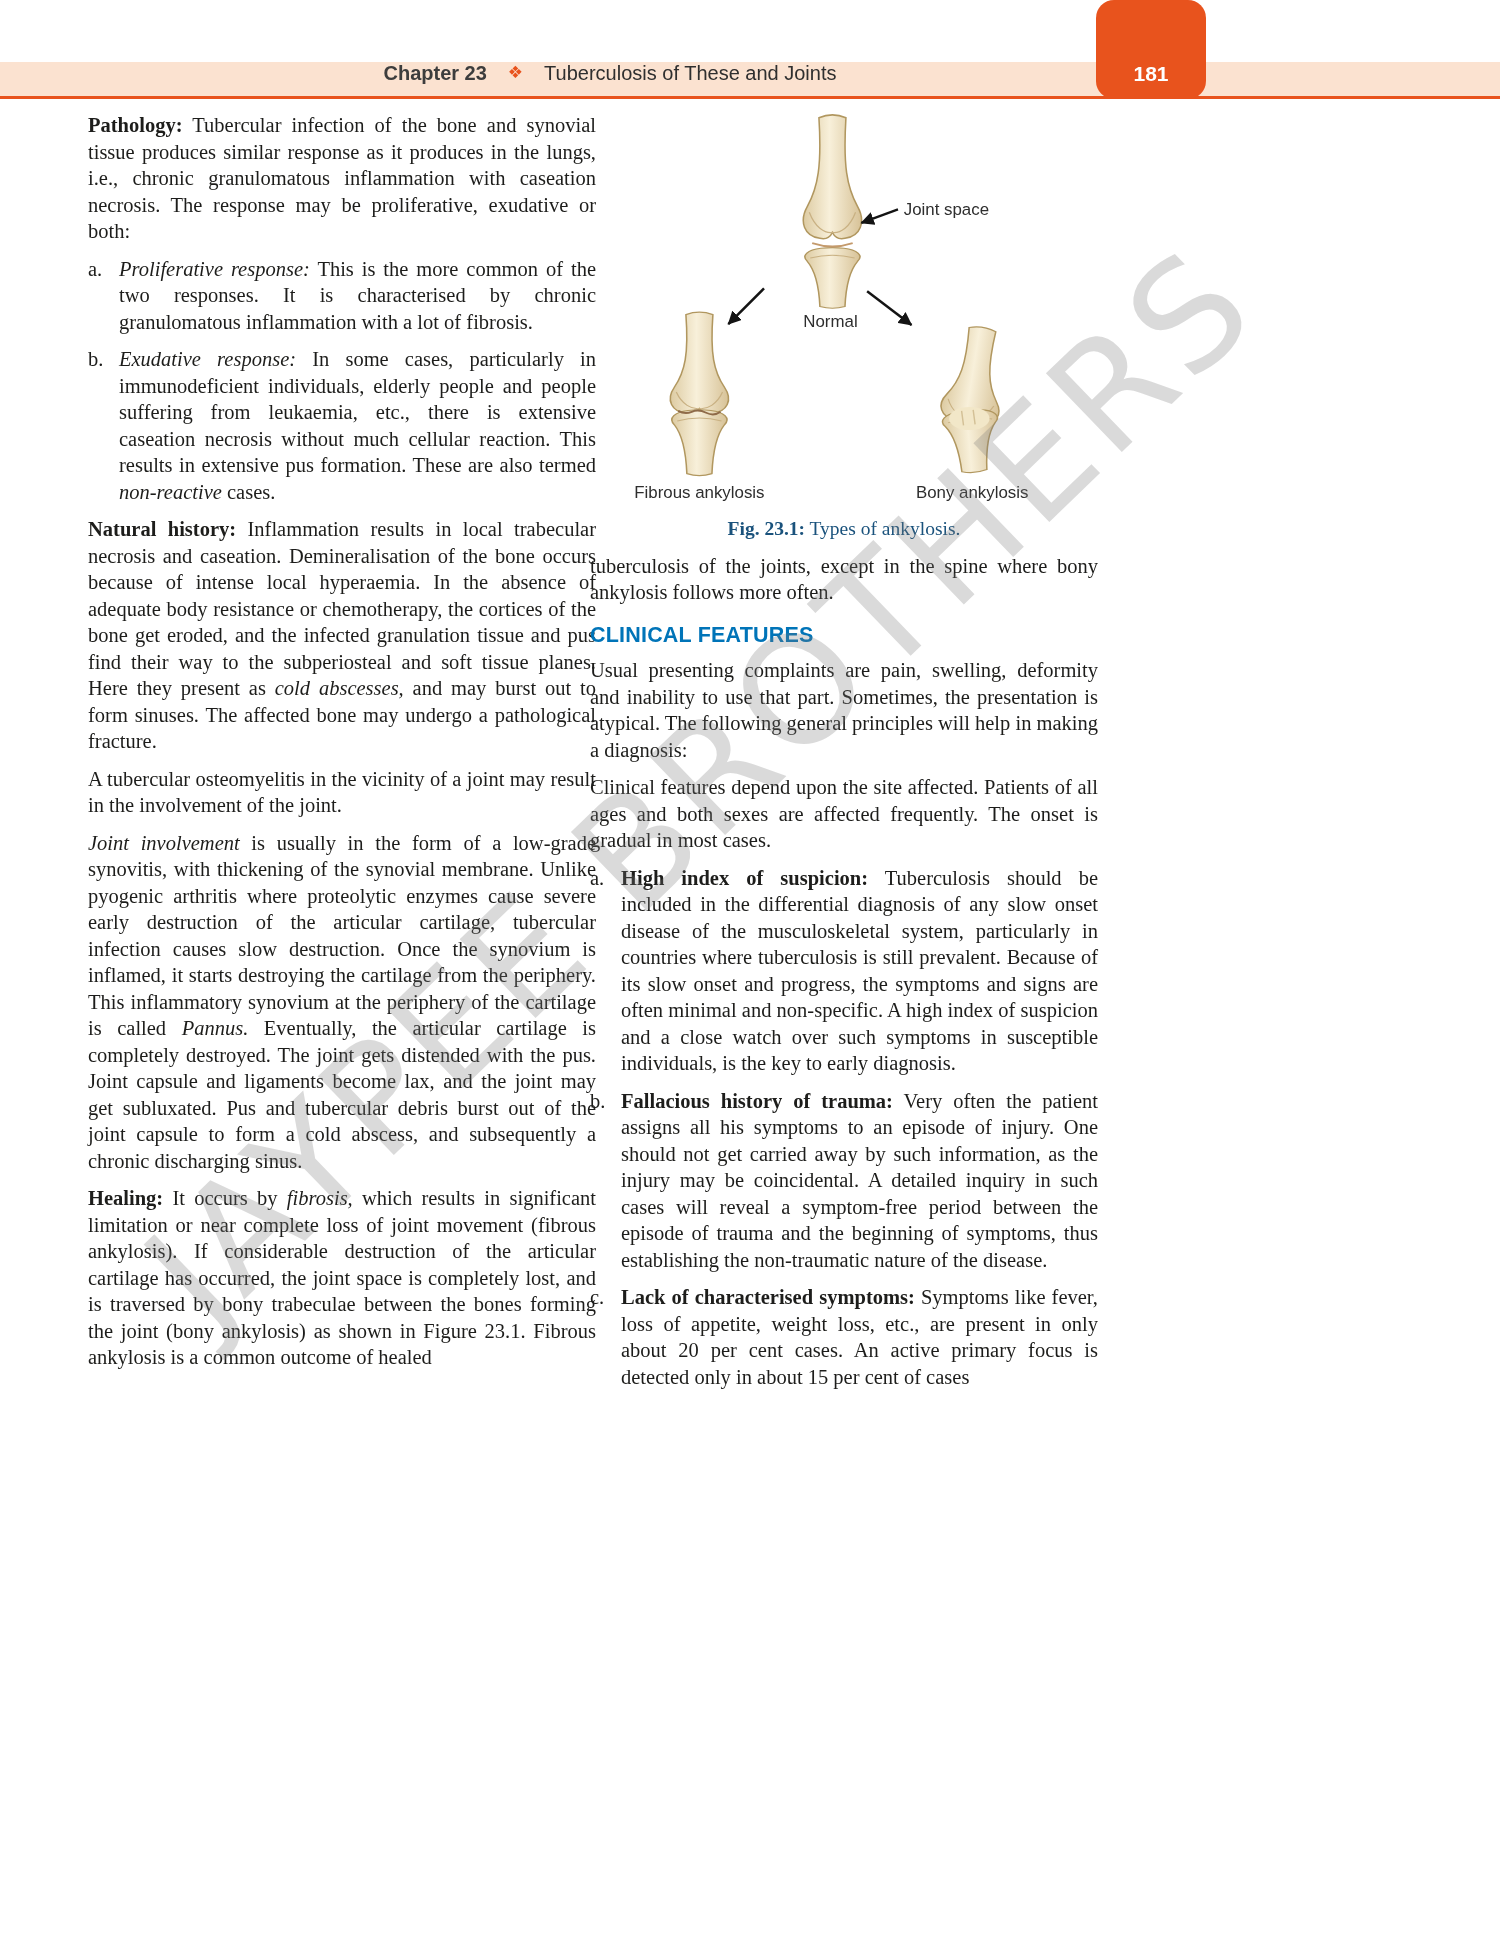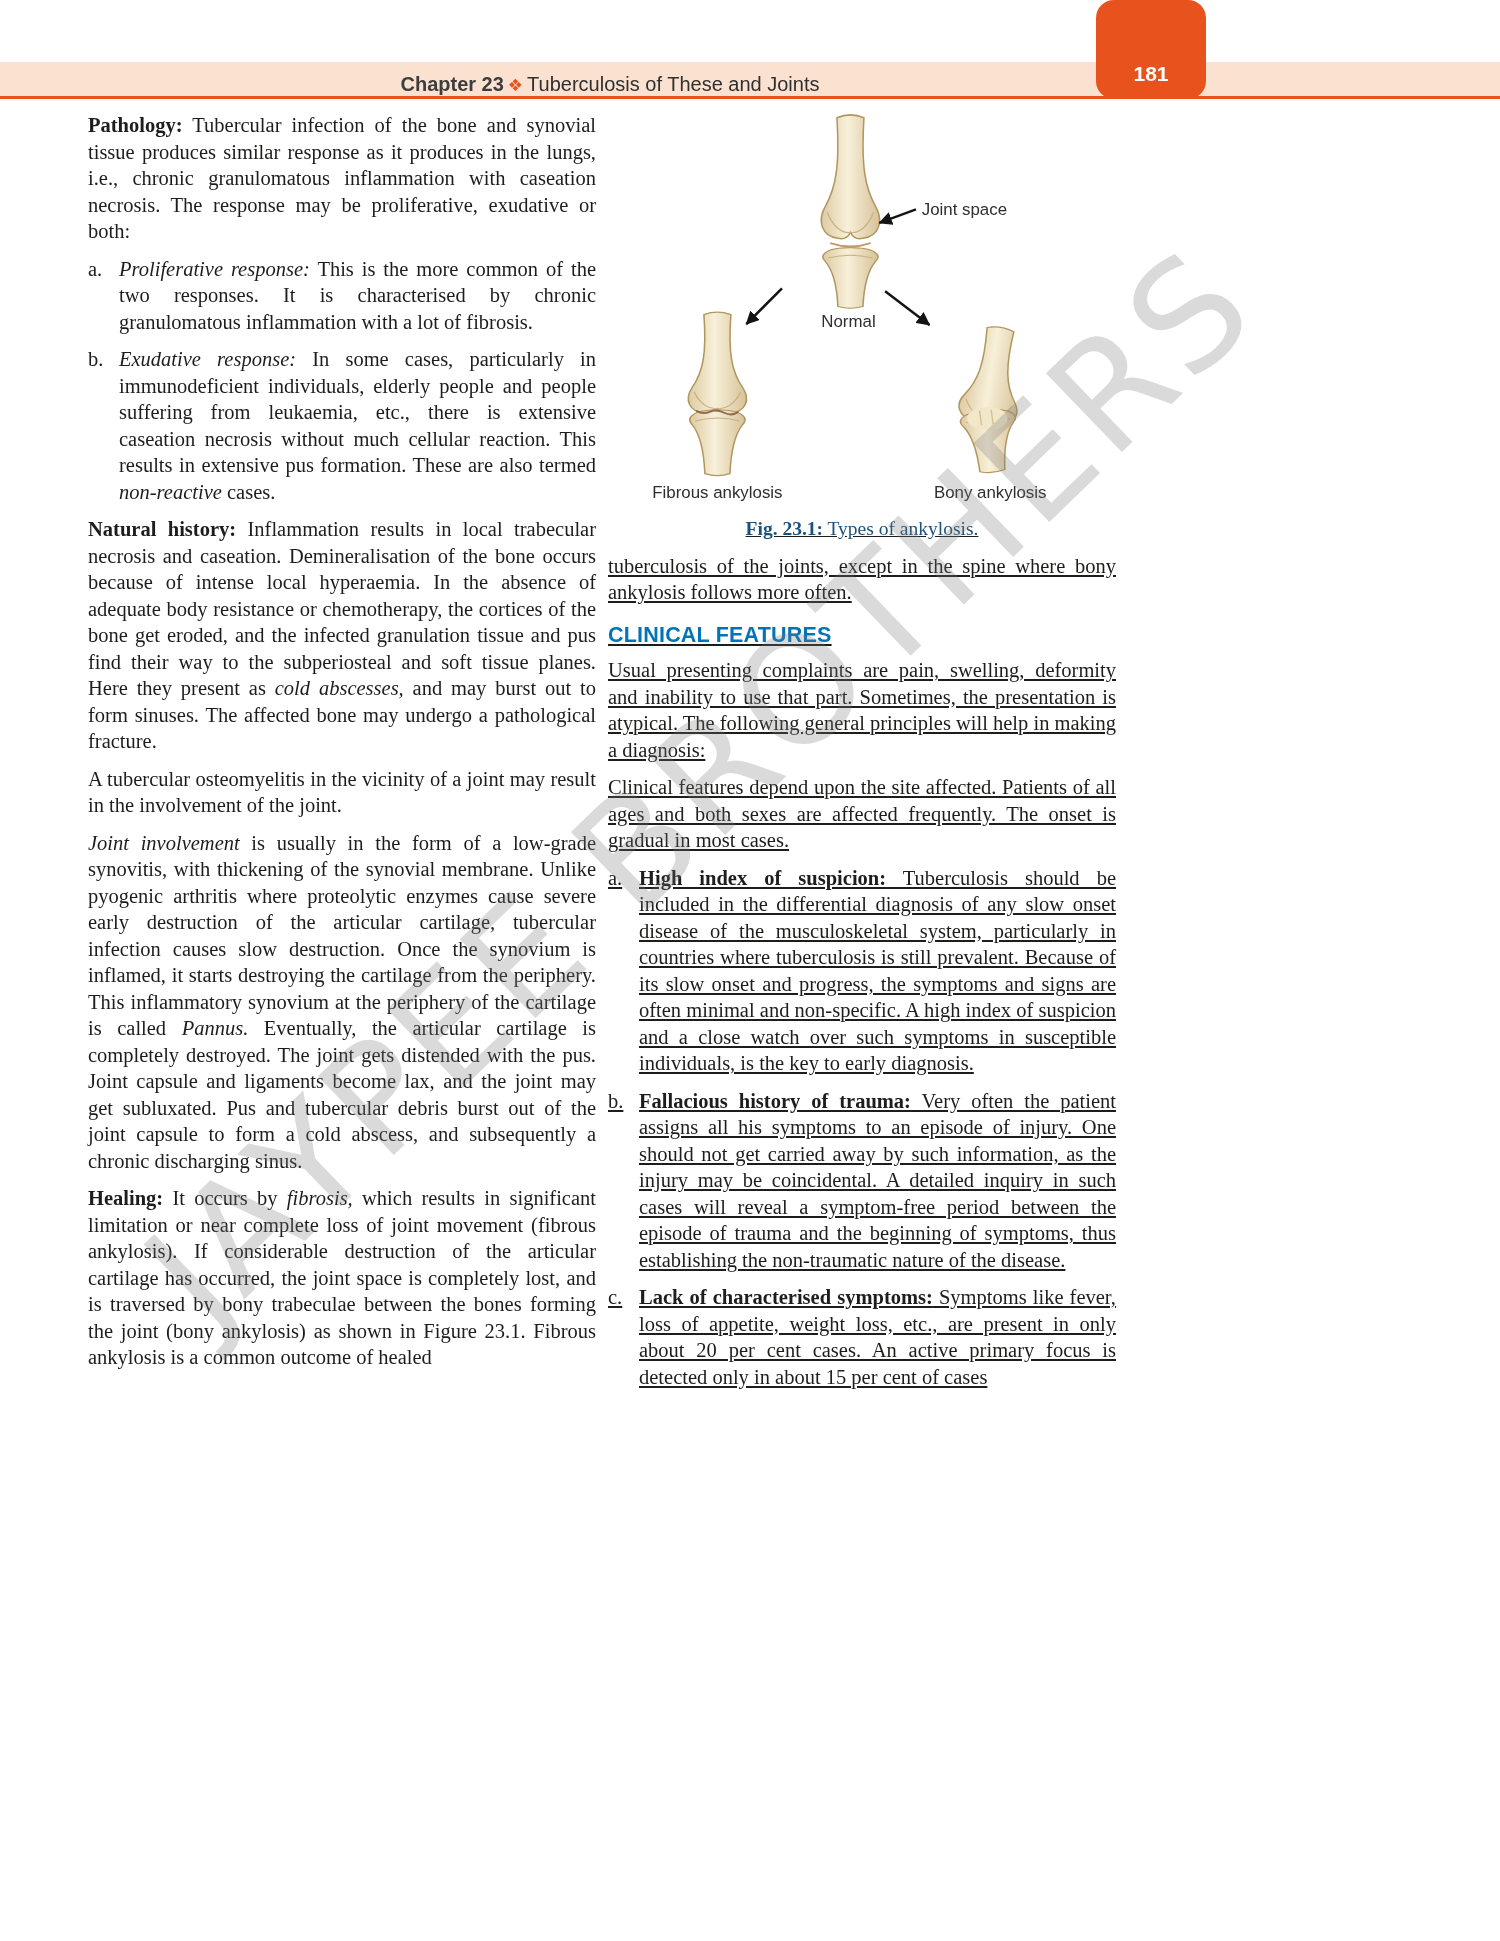--- a/index.html
+++ b/index.html
@@ -9,21 +9,21 @@
     overflow:hidden; font-family:"Liberation Serif", serif;
     color:var(--text, #1d1d1b); margin:0 auto;
   }
   
   .header-strip {
     position:absolute; top:62px; left:0; width:100%; height:34px;
     background:var(--header-bg, #fbe2d0);
   }
   .header-text {
     position:absolute; top:0; left:90px; width:1040px; height:34px;
-    display:flex; align-items:flex-end; justify-content:center; gap:4px;
+    display:flex; align-items:flex-start; justify-content:center; gap:21px;
     font-family:"Liberation Sans", sans-serif; font-size:20px; color:#2f2f2f;
   }
   .chapter-label { font-weight:bold; color:#3d3d3d; }
   .diamond-icon { color:var(--accent-orange, #e8531d); font-size:17px; }
   .header-rule {
     position:absolute; top:96px; left:0; width:100%; height:3px;
     background:var(--accent-orange, #e8531d);
   }
   .page-number-box {
     position:absolute; top:0; left:1096px; width:110px; height:99px;
@@ -33,21 +33,21 @@
   .page-number-box span {
     color:#ffffff; font-family:"Liberation Sans", sans-serif;
     font-weight:bold; font-size:21px;
   }
   
   .col {
     position:absolute; top:112px; font-size:20.5px; line-height:26.5px;
     text-align:justify;
   }
   .col-left  { left:88px;  width:508px; }
-  .col-right { left:608px; width:508px;text-decoration:underline; }
+  .col-right { left:590px; width:508px; }
   p.para { margin:0 0 11px 0; }
   .lead-bold { font-weight:bold; }
   .lead-italic { font-style:italic; }
   .it { font-style:italic; }
   .list-item { display:flex; margin:0 0 11px 0; }
   .list-item .marker { flex:0 0 31px; }
   .list-item .li-body { flex:1; text-align:justify; display:block; }
   
   .figure-block { margin-bottom:10px; }
   .fig-svg { display:block; width:482px; height:auto; margin:0 auto; }

